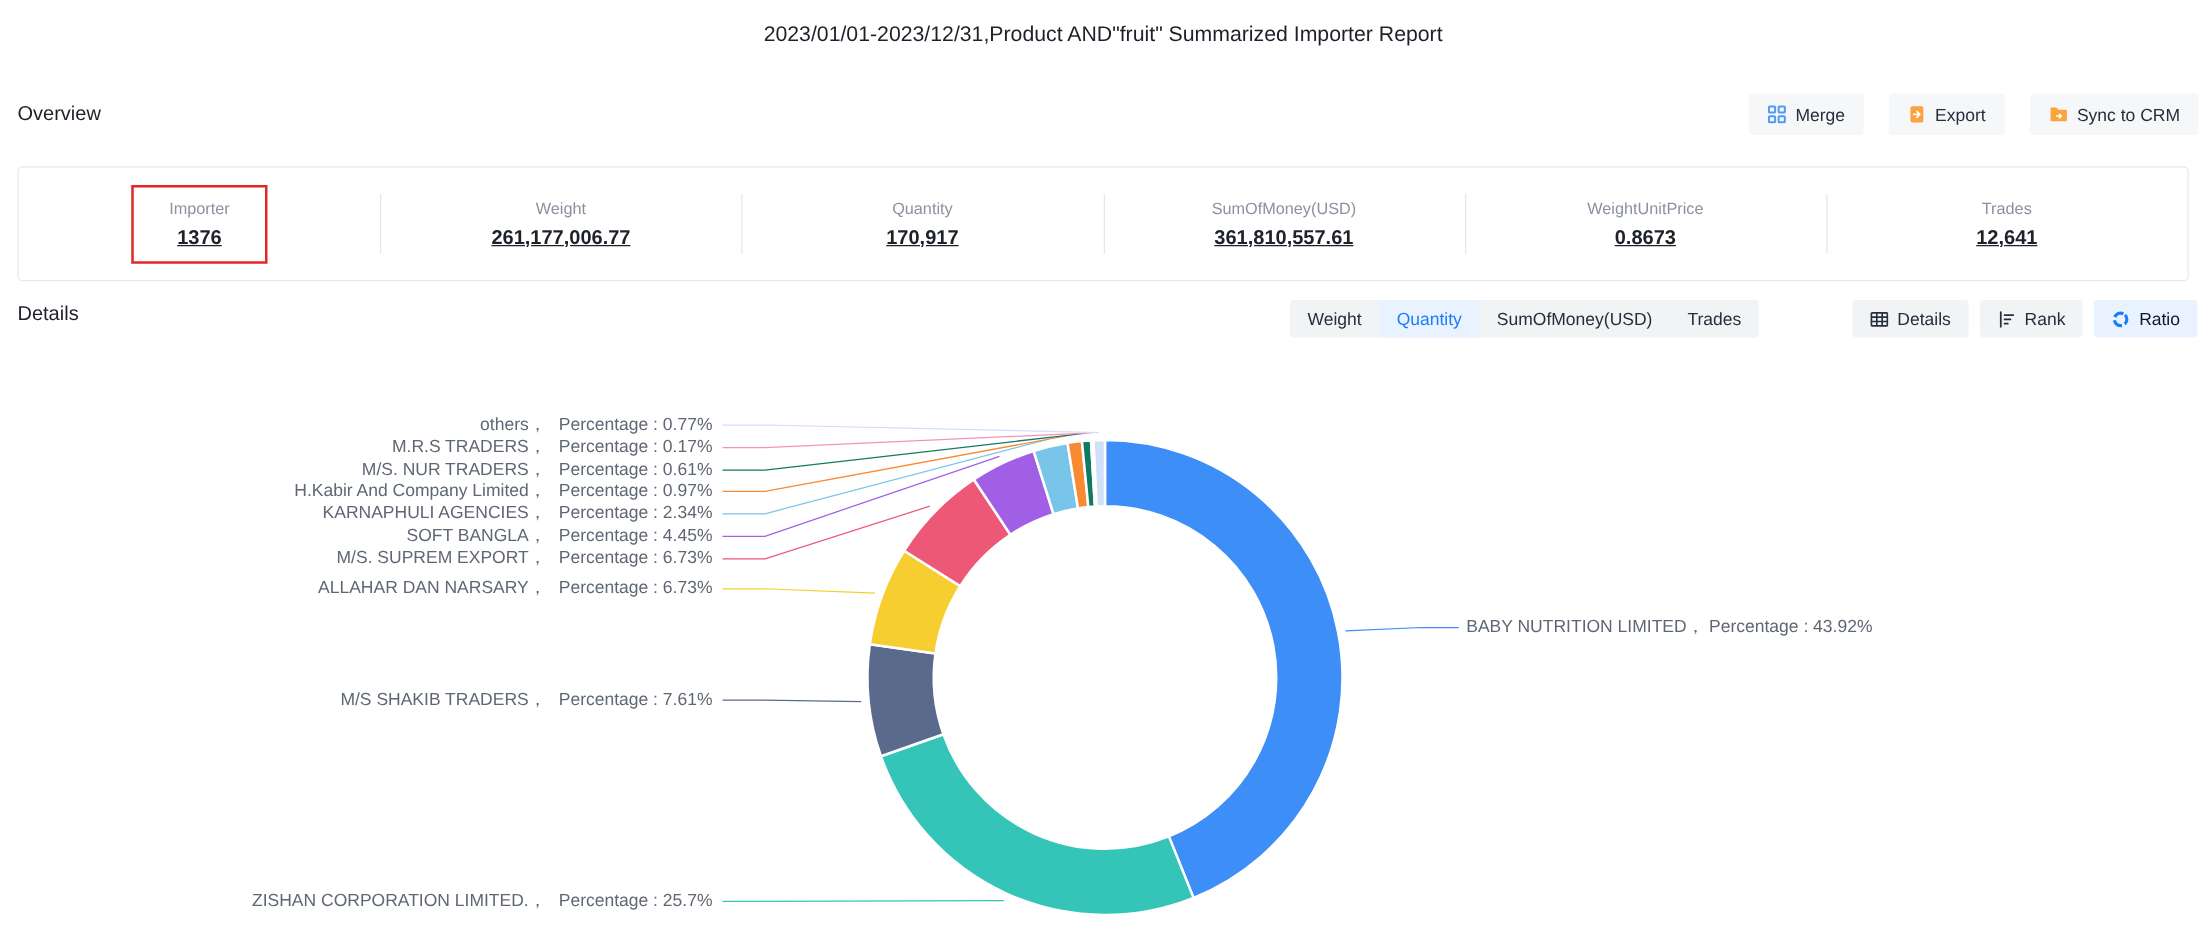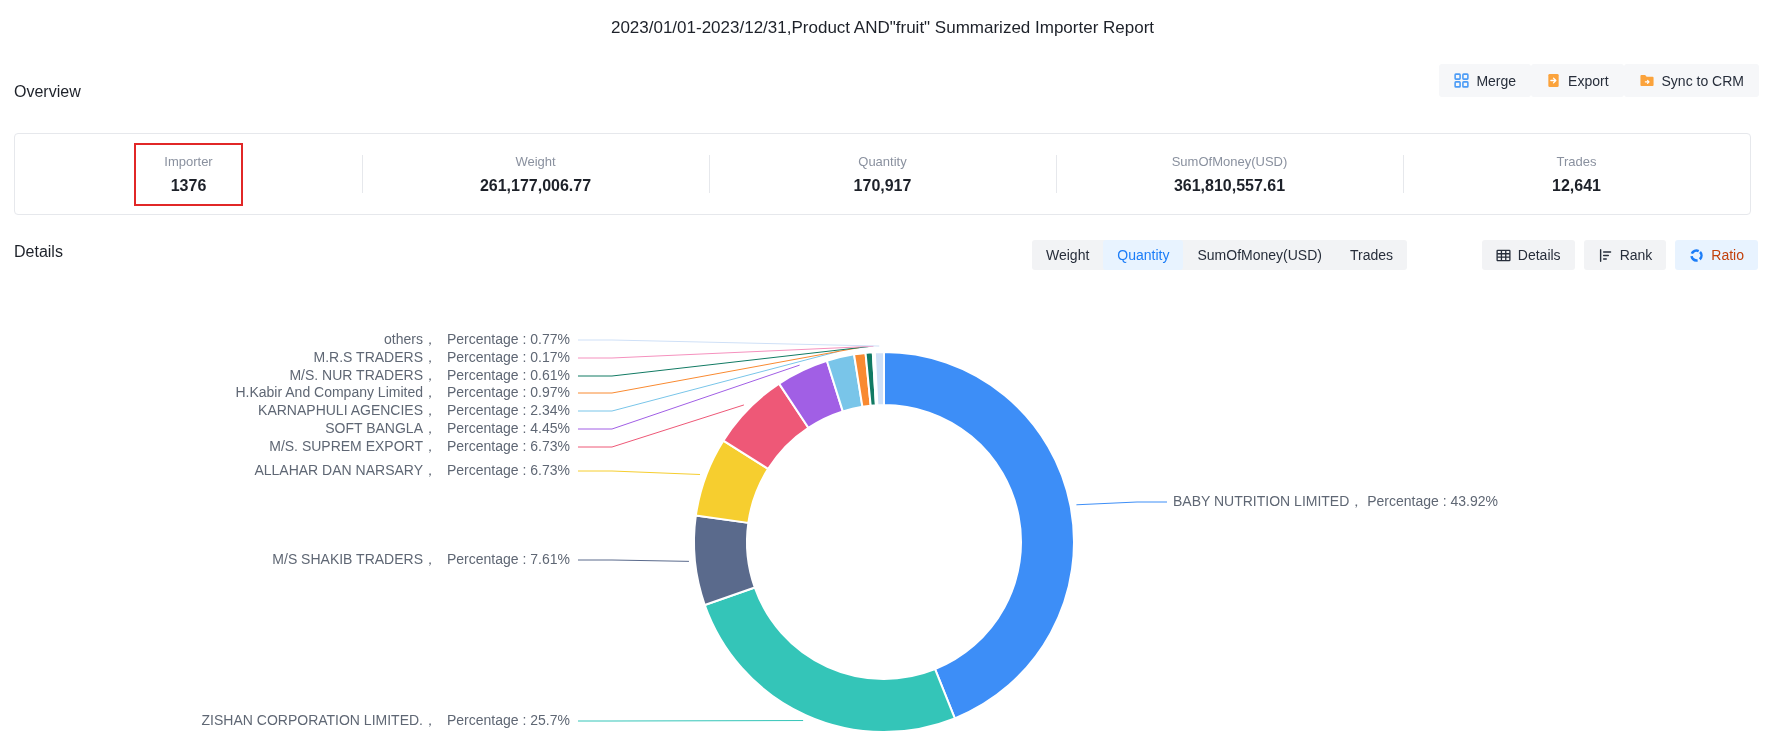--- a/index.html
+++ b/index.html
@@ -9,58 +9,58 @@
     font-family: "Liberation Sans", sans-serif;
   }
   .title {
     position: absolute; top: 18px; left: 0; width: 100%;
     text-align: center; font-size: 17px; color: #1d2129;
   }
   .section-heading { position: absolute; font-size: 16px; font-weight: 400; color: #1d2129; }
   #overview-heading { left: 14px; top: 83px; }
   #details-heading  { left: 14px; top: 243px; }
 
-  .action-group { position: absolute; top: 64px; right: 6px; display: flex; }
+  .action-group { position: absolute; top: 75px; right: 6px; display: flex; gap: 20px; }
   .btn {
     display: flex; align-items: center; gap: 7px; height: 33px; padding: 0 15px;
     background: #f6f7f9; border-radius: 3px; font-size: 14px; color: #272e3b; cursor: pointer;
   }
   .ic { display: flex; align-items: center; }
 
   .stats-card {
-    position: absolute; left: 14px; right: 14px; top: 133px; height: 82px;
+    position: absolute; left: 14px; right: 14px; top: 133px; height: 92px;
     border: 1px solid #e6e8ec; border-radius: 4px; background: #fff;
     display: flex; align-items: stretch;
   }
   .stat { flex: 1; position: relative; display: flex; align-items: center; justify-content: center; }
   .stat + .stat::before {
     content: ""; position: absolute; left: 0; top: 21px; bottom: 21px; width: 1px; background: #e6e8ec;
   }
   .stat-inner { display: flex; flex-direction: column; align-items: center; padding: 9px 28px; }
   .stat-inner.hl { border: 2px solid #e12727; }
   .stat-label { font-size: 13px; color: #8a919f; }
-  .stat-value { margin-top: 8px; font-size: 16px; font-weight: 700; color: #1d2129; }
+  .stat-value { margin-top: 8px; font-size: 16px; font-weight: 700; color: #1d2129; text-decoration: underline; }
 
   .seg-tabs {
     position: absolute; left: 1032px; top: 240px; height: 30px;
     display: flex; background: #f2f3f5; border-radius: 3px;
   }
   .seg-tab {
     display: flex; align-items: center; padding: 0 14px; font-size: 14px;
     color: #272e3b; cursor: pointer; border-radius: 3px; white-space: nowrap;
   }
   .seg-tab.active { background: #e8f3ff; color: #1c7df8; }
 
   .view-tabs { position: absolute; top: 240px; right: 7px; display: flex; gap: 9px; }
   .view-tab {
     display: flex; align-items: center; gap: 7px; height: 30px; padding: 0 14px;
     background: #f2f3f5; border-radius: 3px; font-size: 14px; color: #272e3b;
     cursor: pointer; white-space: nowrap;
   }
-  .view-tab.active { background: #e8f3ff; color: #c2410c; }
+  .view-tab.active { background: #e8f3ff; color: #0f172a; }
 
   #chart-region { position: absolute; left: 0; top: 270px; width: 1765px; height: 471px; }
   #chart-region svg text {
     font-family: "Liberation Sans", sans-serif; font-size: 14px; fill: #5f6774;
   }
 </style>
 </head>
 <body>
 
 <div class="title">2023/01/01-2023/12/31,Product AND"fruit" Summarized Importer Report</div>
@@ -117,20 +117,26 @@
   <div class="stat">
     <div class="stat-inner">
       <span class="stat-label">Quantity</span>
       <span class="stat-value">170,917</span>
     </div>
   </div>
   <div class="stat">
     <div class="stat-inner">
       <span class="stat-label">SumOfMoney(USD)</span>
       <span class="stat-value">361,810,557.61</span>
+    </div>
+  </div>
+  <div class="stat">
+    <div class="stat-inner">
+      <span class="stat-label">WeightUnitPrice</span>
+      <span class="stat-value">0.8673</span>
     </div>
   </div>
   <div class="stat">
     <div class="stat-inner">
       <span class="stat-label">Trades</span>
       <span class="stat-value">12,641</span>
     </div>
   </div>
 </div>
 

